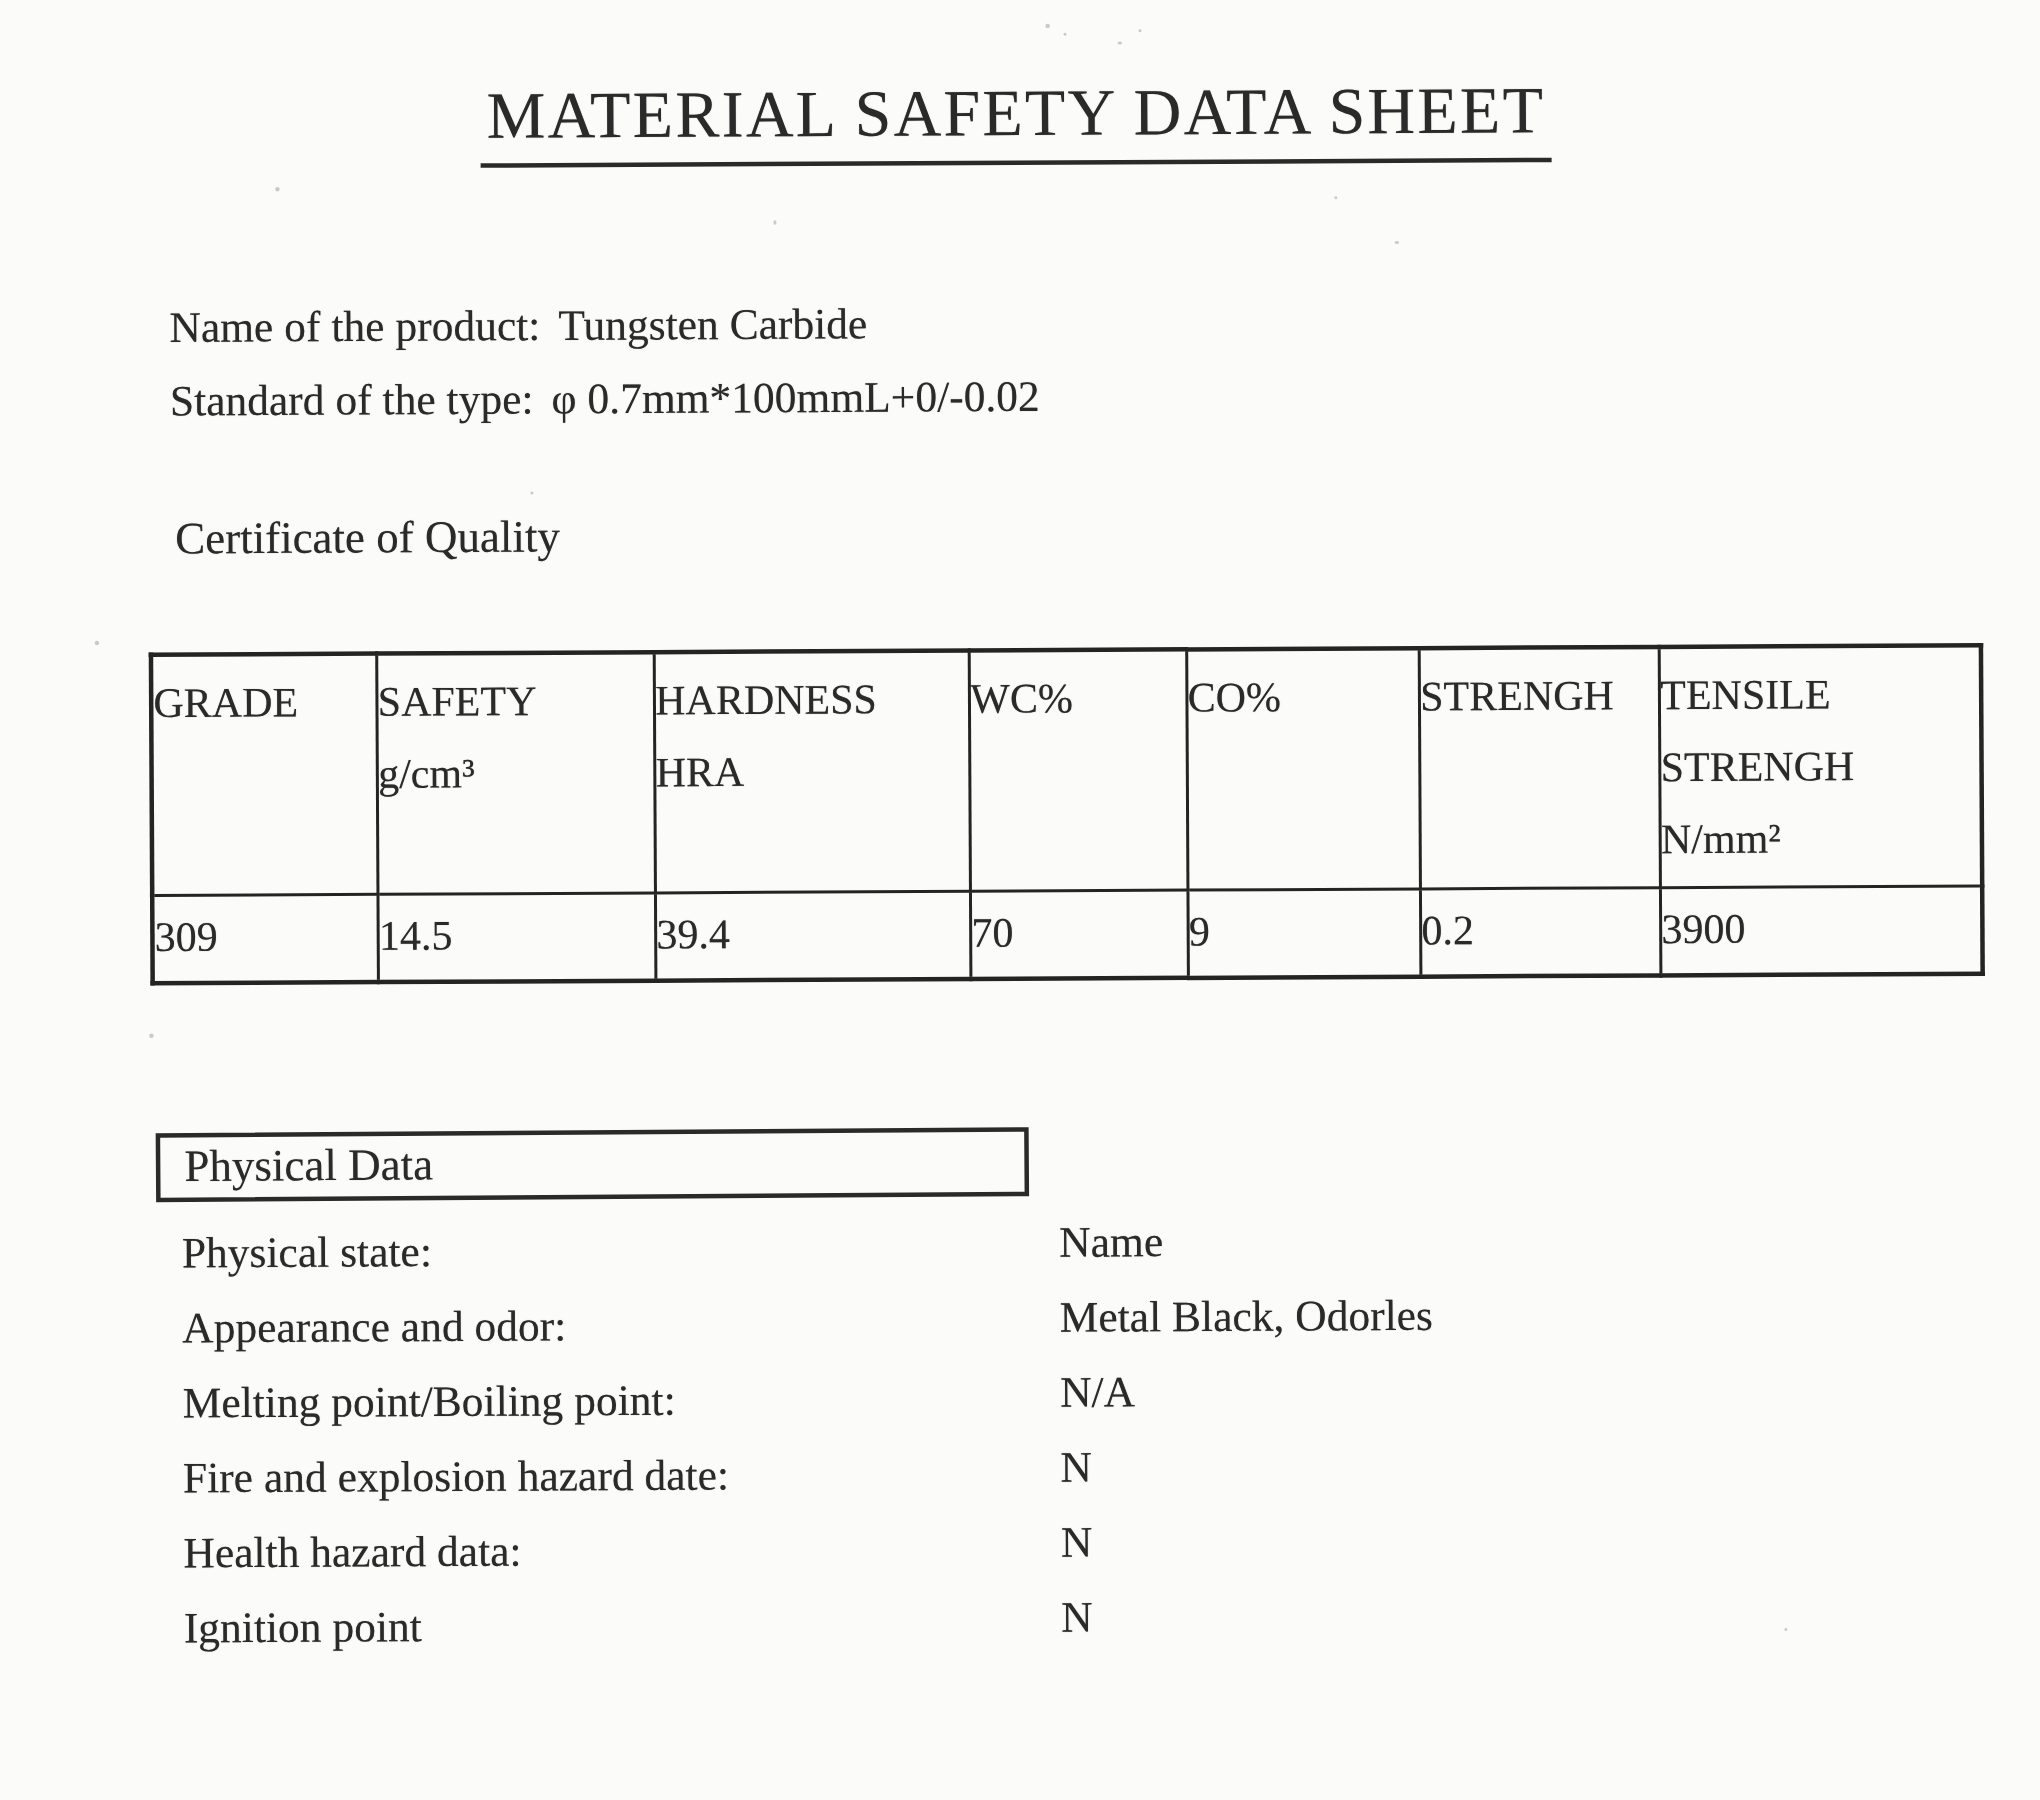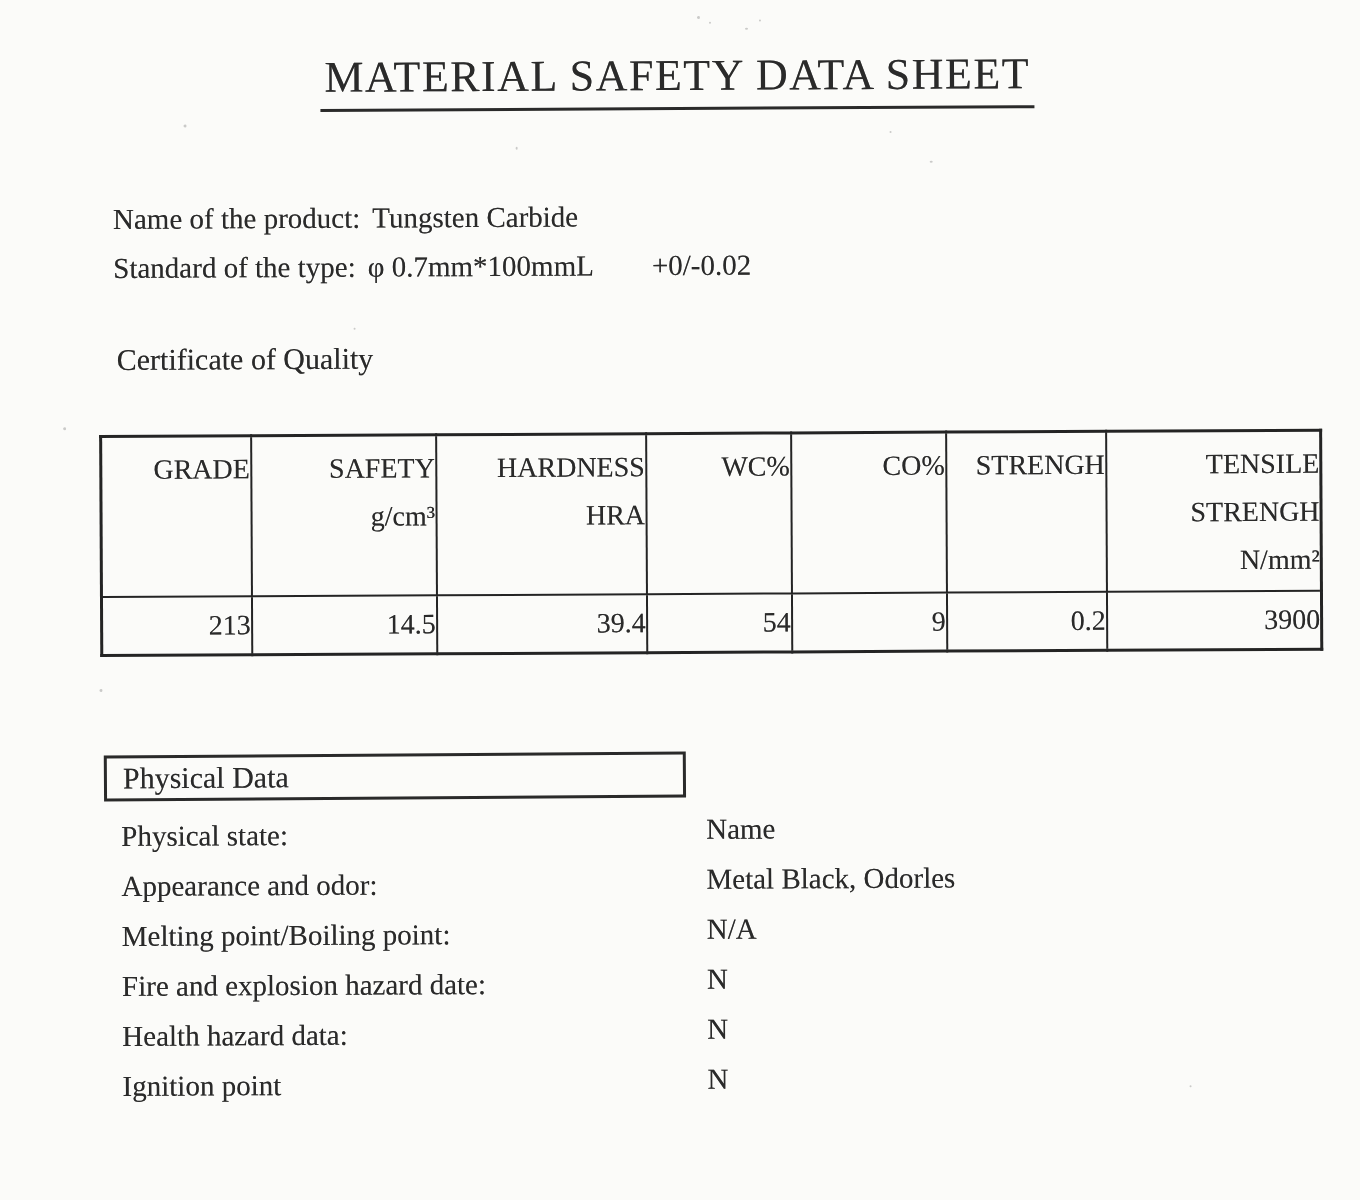--- a/index.html
+++ b/index.html
@@ -44,21 +44,21 @@
   
   .product-block {
     position: absolute;
     left: 115px;
     top: 192px;
     font-size: 29px;
     line-height: 49px;
     white-space: nowrap;
   }
   .product-line .value { margin-left: 12px; }
-  .product-line .tolerance { margin-left: 58px; }
+  .product-line .tolerance { }
 
   
   .cert-heading {
     position: absolute;
     left: 118px;
     top: 340px;
     font-size: 30px;
   }
 
   
@@ -67,21 +67,21 @@
     left: 100px;
     top: 432px;
     width: 1220px;
     border-collapse: collapse;
     table-layout: fixed;
     font-size: 28px;
   }
   .cert-table th, .cert-table td {
     border: 2px solid #242424;
     font-weight: normal;
-    text-align: right;
+    text-align: left;
     padding: 0;
   }
   .cert-table thead th {
     height: 150px;
     vertical-align: top;
     padding-top: 8px;
   }
   .cert-table thead .hline { line-height: 48px; }
   .cert-table tbody td {
     height: 56px;
@@ -201,24 +201,24 @@
         </th>
         <th>
           <div class="hline">TENSILE</div>
           <div class="hline">STRENGH</div>
           <div class="hline">N/mm²</div>
         </th>
       </tr>
     </thead>
     <tbody>
       <tr>
-        <td>213</td>
+        <td>309</td>
         <td>14.5</td>
         <td>39.4</td>
-        <td>54</td>
+        <td>70</td>
         <td>9</td>
         <td>0.2</td>
         <td>3900</td>
       </tr>
     </tbody>
   </table>
 
   <div class="physical-box ink">
     <span>Physical Data</span>
   </div>

